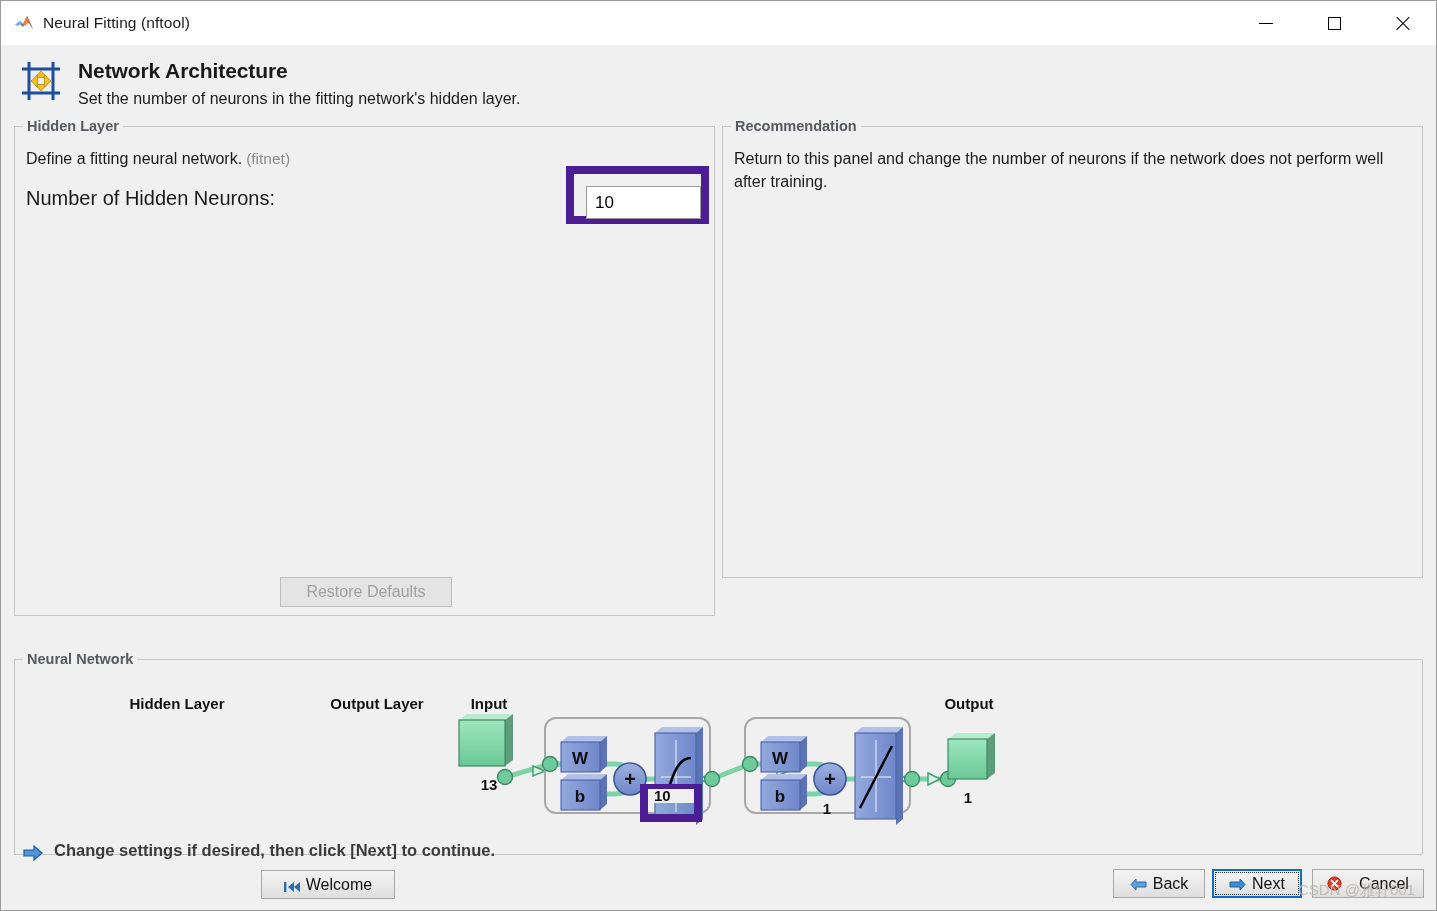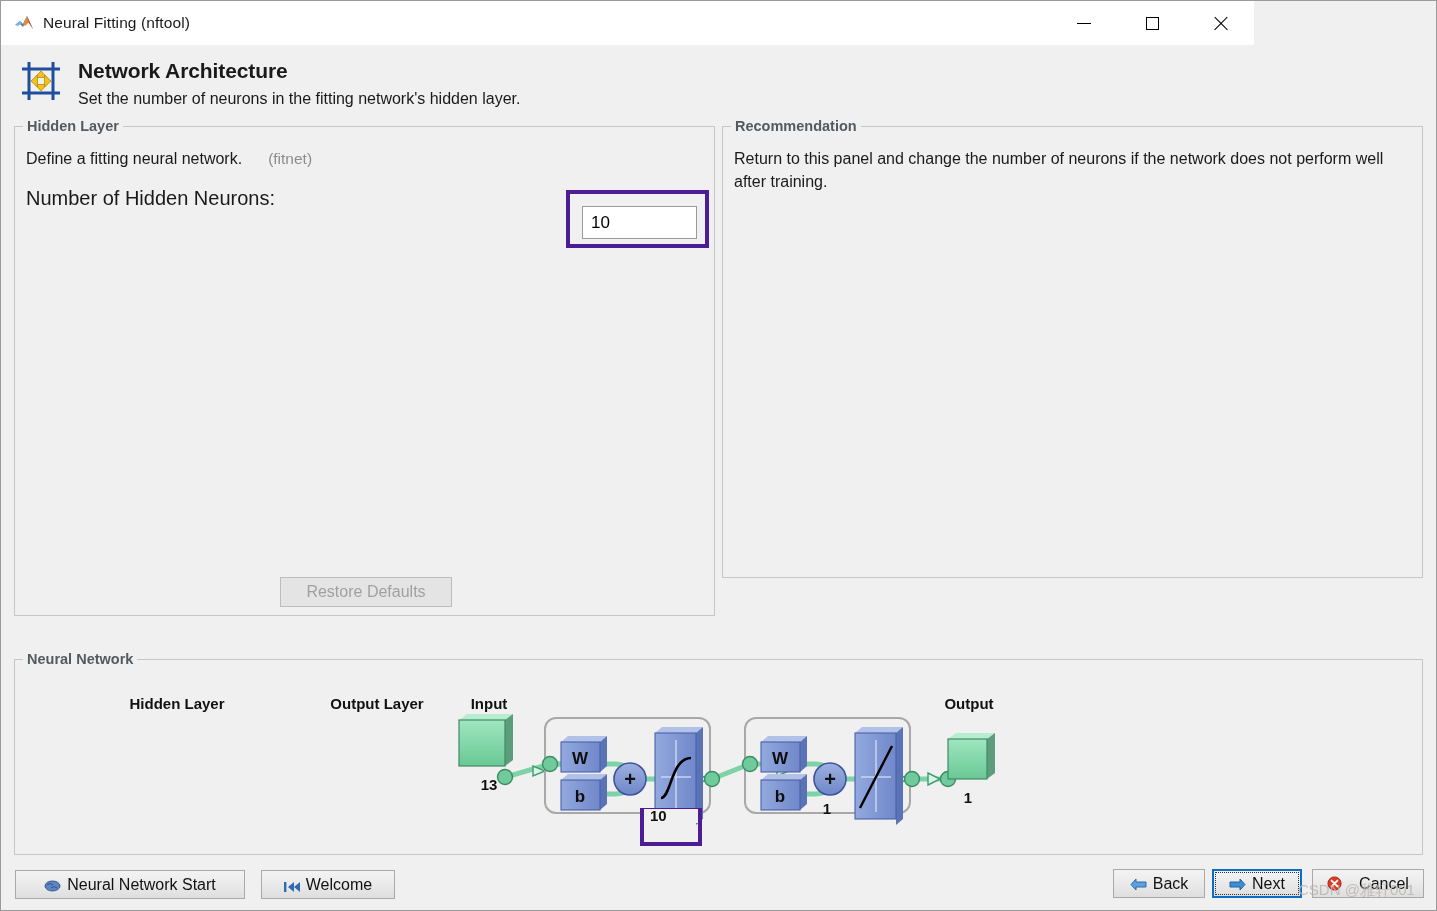--- a/index.html
+++ b/index.html
@@ -13,21 +13,21 @@
   #app {
     position: relative;
     width: 1437px; height: 911px;
     background: #f0f0f0;
     border: 1px solid #9a9a9a;
   }
 
   
   .titlebar {
     position: absolute; left: 0; top: 0;
-    width: 1253px; height: 44px;
+    width: 1435px; height: 44px;
     background: #ffffff;
     display: flex; align-items: center;
   }
   .title-icon {
     margin-left: 13px; margin-right: 9px;
     width: 20px; height: 20px;
     position: relative; flex: none;
   }
   .title-text {
     font-size: 15.5px; color: #1a1a1a;
@@ -94,33 +94,32 @@
 
   #grp-hidden  { left: 13px;  top: 125px; width: 701px; height: 490px; }
   #grp-recomm  { left: 721px; top: 125px; width: 701px; height: 452px; }
   #grp-network { left: 13px;  top: 630px; width: 1409px; height: 196px; margin-top: 28px; }
 
   .lbl-define {
     position: absolute; left: 11px; top: 23px;
     font-size: 16px; color: #1a1a1a; white-space: nowrap;
   }
   .lbl-fitnet {
-    color: #8c8c8c; margin-left: 26px; font-size: 15.5px;
+    color: #8c8c8c; margin-left: 4px; font-size: 15.5px;
   }
   .lbl-neurons {
     position: absolute; left: 11px; top: 60px;
     font-size: 20px; color: #1a1a1a; white-space: nowrap;
   }
 
   
   .red-box {
     position: absolute;
-    border: 4px solid #4c1d95;
+    border: 8px solid #4c1d95;
     background: transparent;
-    margin-top: 24px;
   }
   #red-input { left: 551px; top: 39px; width: 143px; height: 58px; }
 
   .neuron-input {
     position: absolute; left: 12px; top: 12px;
     width: 115px; height: 33px;
     background: #ffffff;
     border: 1px solid #9a9a9a;
     font-family: "Liberation Sans", sans-serif;
     font-size: 17px; color: #000;
@@ -397,30 +396,29 @@
         <rect x="933" y="79" width="39" height="40" fill="url(#gGreen)" stroke="#3f8a63" stroke-width="1.2"></rect>
         <text x="953" y="143" font-family="Liberation Sans, sans-serif" font-size="15" font-weight="bold" fill="#111" text-anchor="middle">1</text>
       </g>
     </svg>
   </div>
 
   <div class="red-box" id="red-hidden-count">
     <div style="font-size:15px;font-weight:bold;color:#111;line-height:14px;padding-left:6px;margin-top:-3px;background:#f0f0f0;">10</div>
   </div>
 
-
-  <button class="btn" id="btn-nnstart">
-    <span class="brain-ico">
-      <svg width="17" height="13" viewBox="0 0 17 13">
-        <ellipse cx="8.5" cy="7" rx="7.5" ry="5" fill="#5d86c0" stroke="#2c4f84" stroke-width="0.9"></ellipse>
-        <path d="M3,6 Q6,3 9,6 M7,9 Q10,6 13,9" stroke="#2c4f84" stroke-width="0.9" fill="none"></path>
-      </svg>
-    </span>
-    <span>Neural Network Start</span>
-  </button>
+  <div class="status-row">
+    <div class="arrow-icon">
+      <svg width="20" height="16" viewBox="0 0 20 16">
+        <polygon points="1,5 11,5 11,1 19,8 11,15 11,11 1,11" fill="#4e96d8" stroke="#1b5ea6" stroke-width="1.2"></polygon>
+      </svg>
+    </div>
+    <div class="status-text">Change settings  if desired, then click [Next] to continue.</div>
+  </div>
+
 
   <button class="btn" id="btn-welcome">
     <span class="rew-ico">
       <svg width="16" height="12" viewBox="0 0 16 12">
         <rect x="0" y="1" width="2.4" height="10" fill="#2d6bb5"></rect>
         <polygon points="10,1 10,11 4,6" fill="#2d6bb5"></polygon>
         <polygon points="16,1 16,11 10,6" fill="#2d6bb5"></polygon>
       </svg>
     </span>
     <span>Welcome</span>

